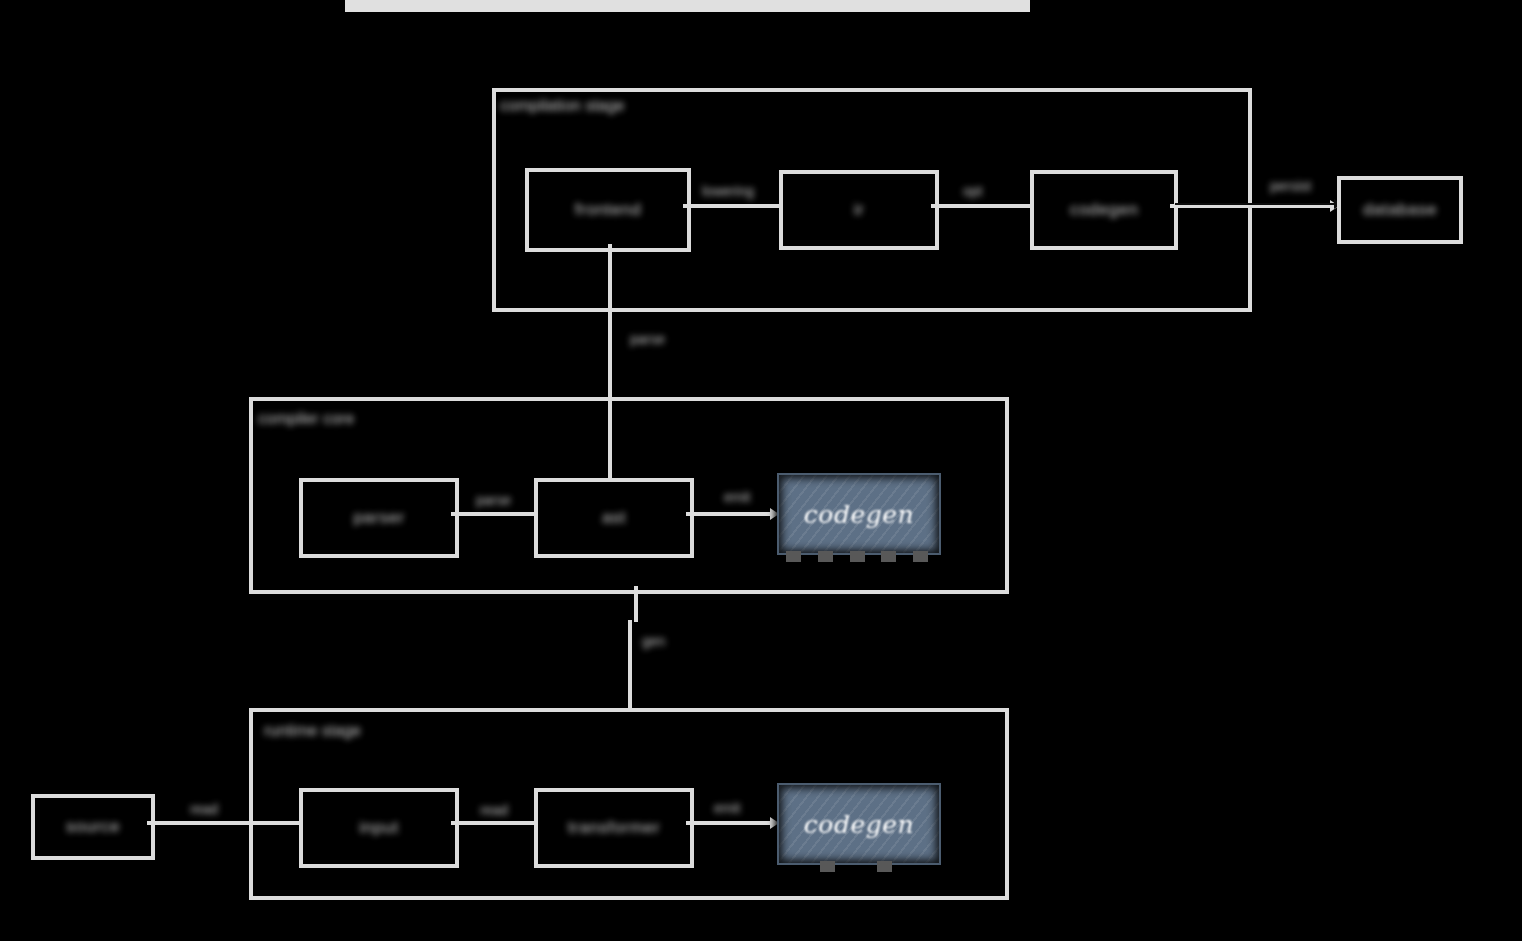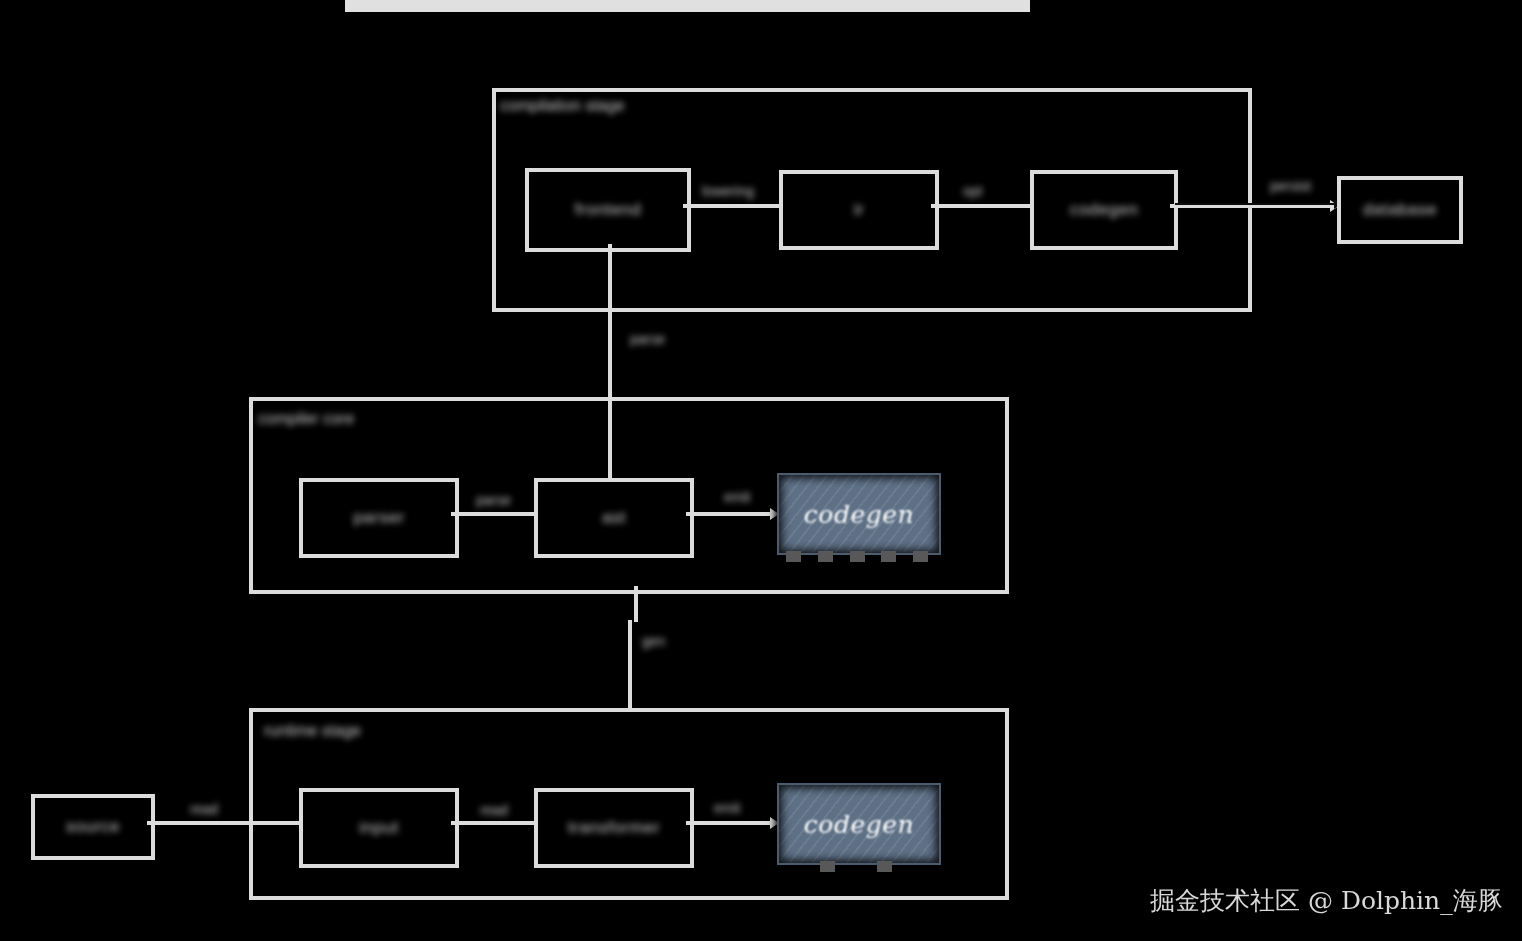--- a/index.html
+++ b/index.html
@@ -155,15 +155,14 @@
   <div class="edgelabel" style="left:714px;top:800px;">emit</div>
 
   <div class="codegen" style="left:777px;top:783px;width:160px;height:78px;">
     <span class="cg">codegen</span>
   </div>
   <div class="legs" style="left:820px;top:861px;width:72px;">
     <i></i>
       <i></i>
   </div>
 
-  <div id="watermark" style="left:1150px;top:884px;">掘金技术社区 @ Dolphin_海豚</div>
 
 </div>
 
 </body></html>

